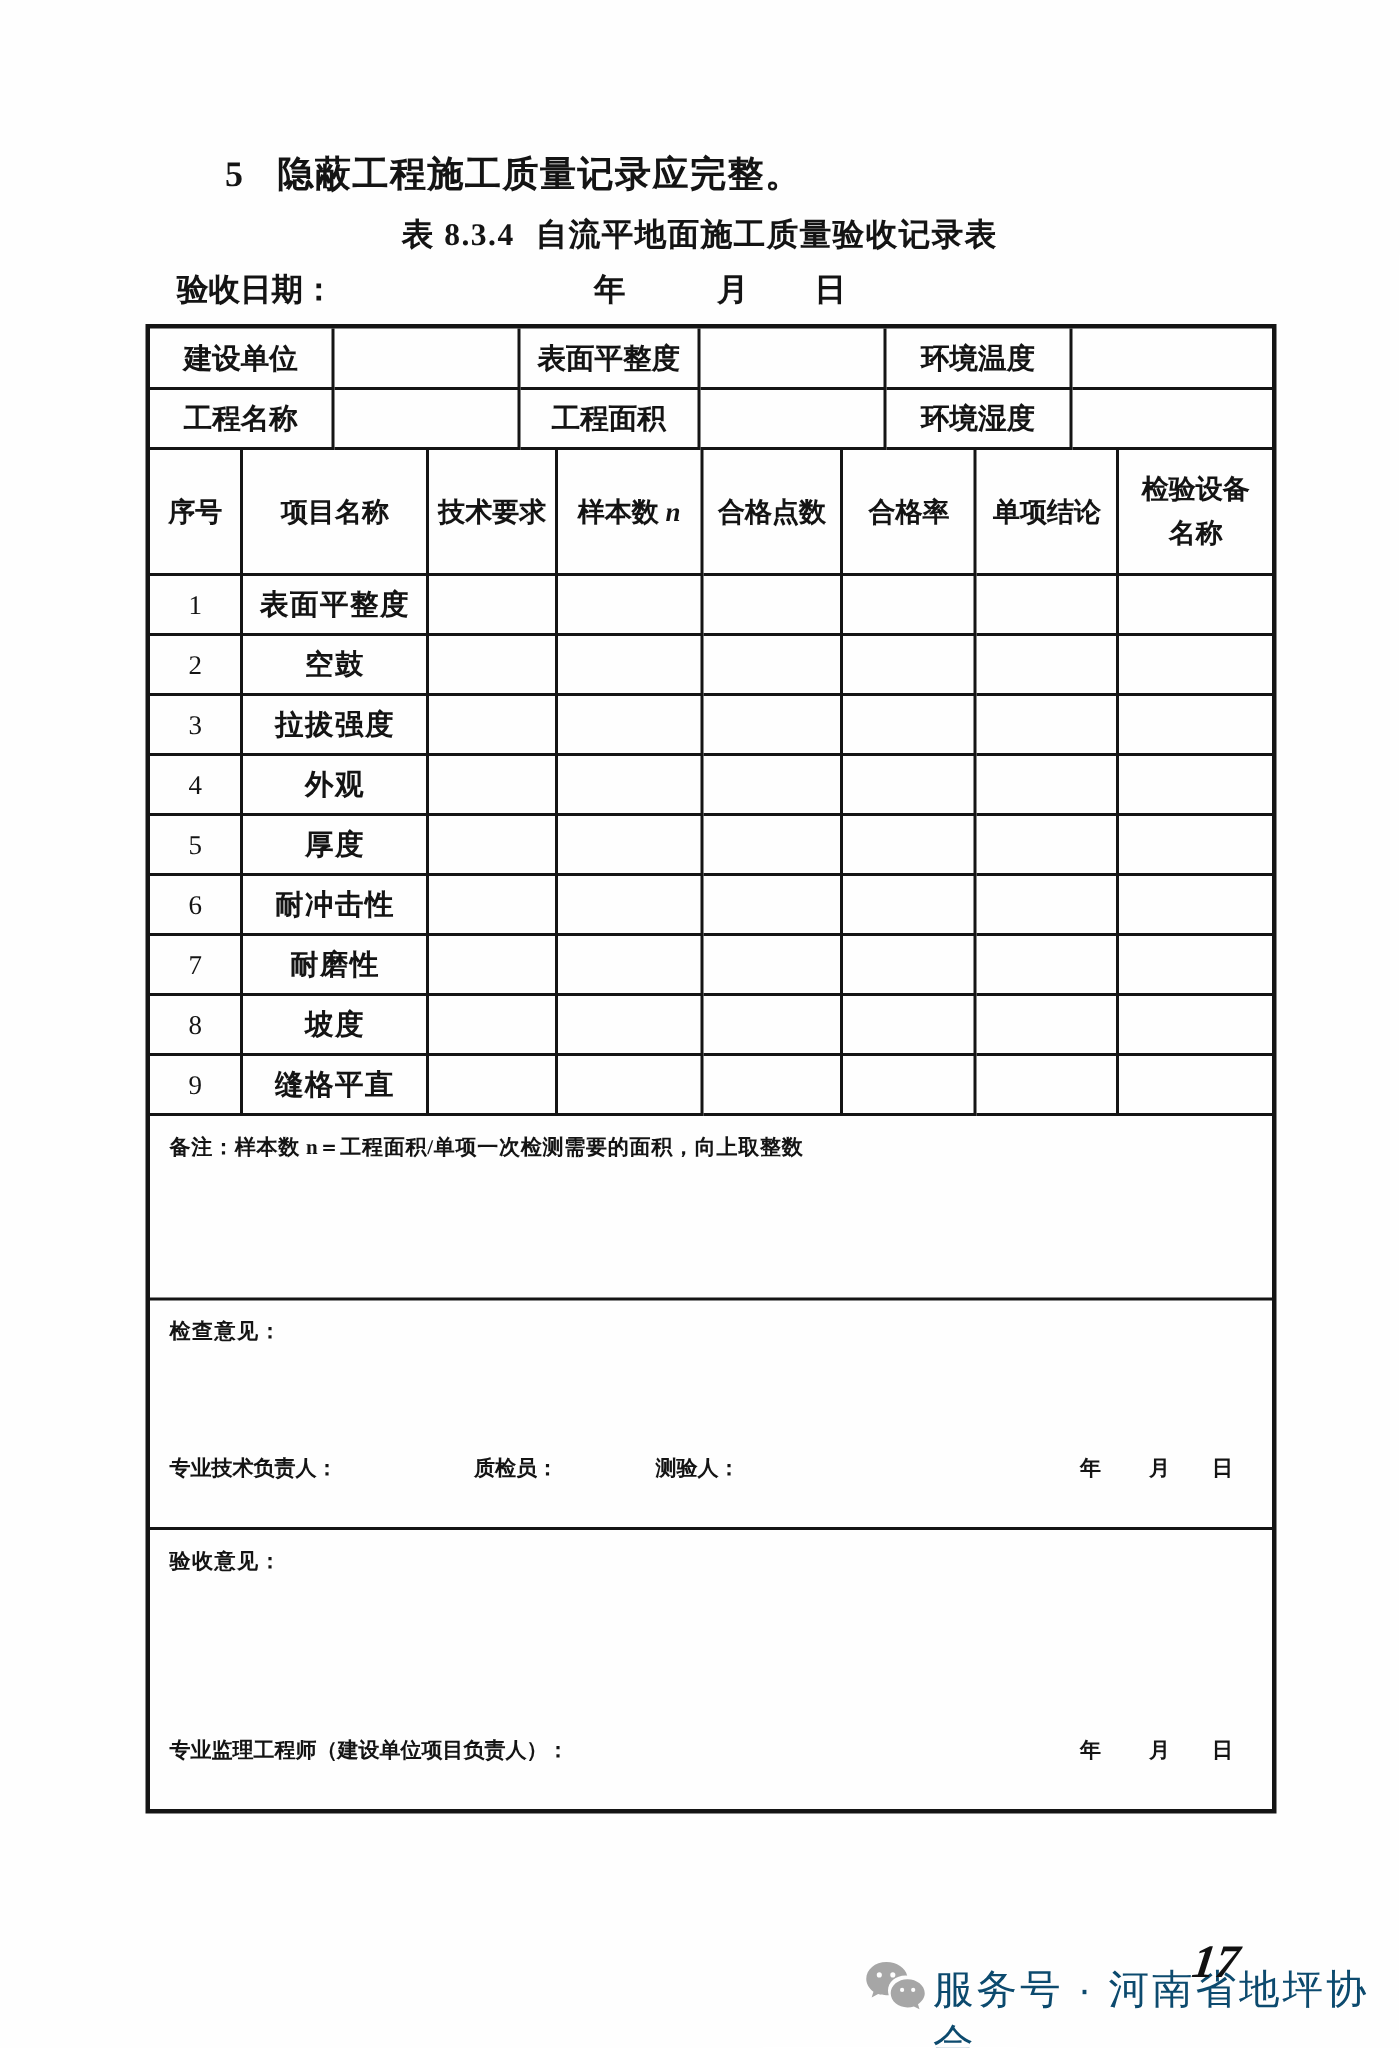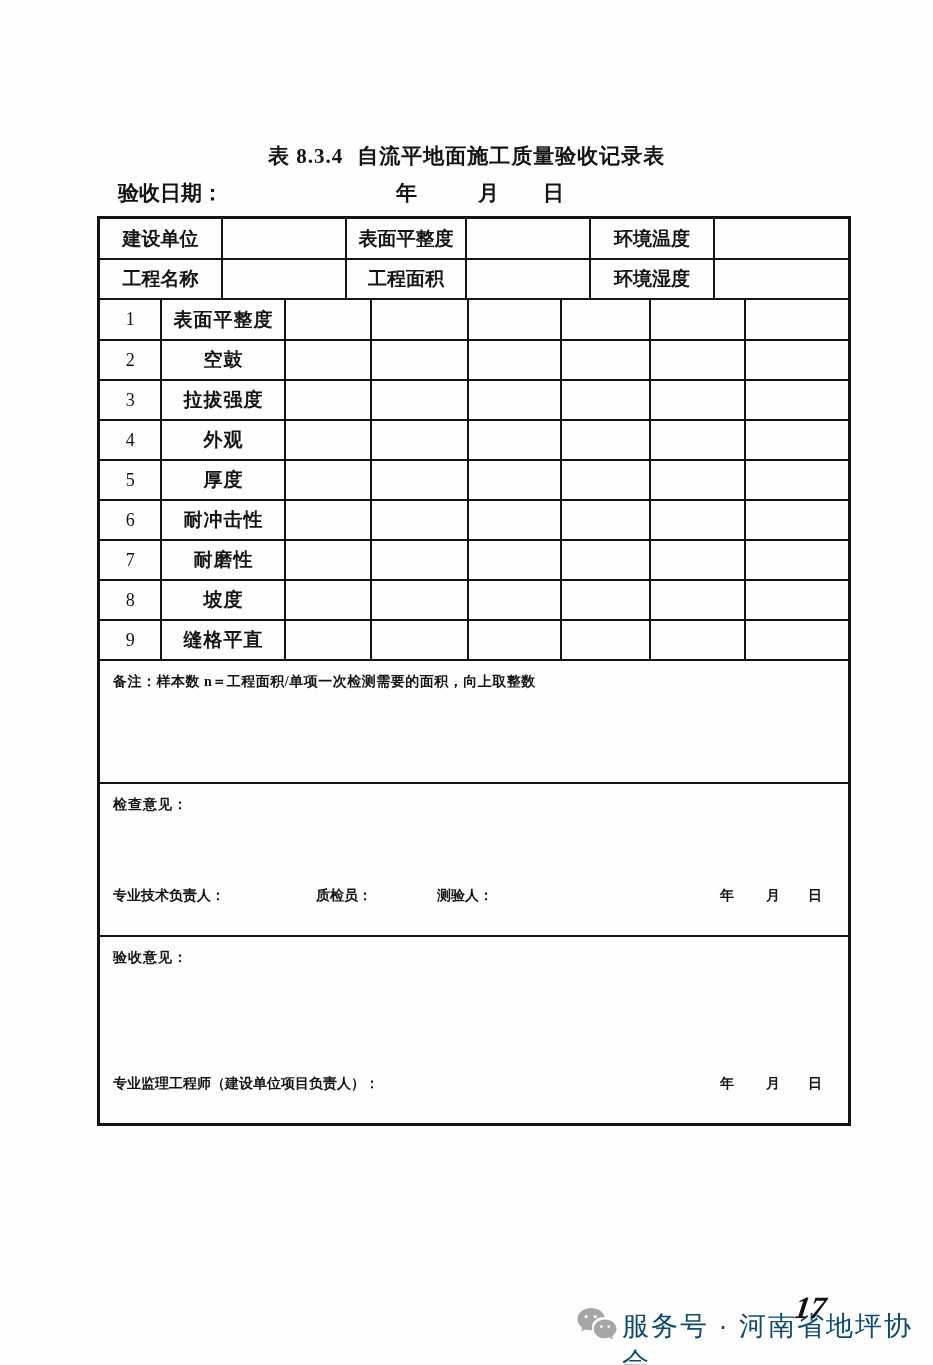--- a/index.html
+++ b/index.html
@@ -132,20 +132,23 @@
     font-weight: 700;
     color: #111;
     transform: skewX(-8deg);
   }
 </style>
 </head>
 <body>
 
 <div class="page">
 
+  <div class="heading">
+    <span class="hnum">5</span><span>隐蔽工程施工质量记录应完整。</span>
+  </div>
 
   <div class="table-title">
     <span class="tnum">表 8.3.4</span><span>自流平地面施工质量验收记录表</span>
   </div>
 
   <div class="date-line">
     <span class="dl-label">验收日期：</span>
     <span class="dl-y">年</span>
     <span class="dl-m">月</span>
     <span class="dl-d">日</span>
@@ -187,20 +190,31 @@
         <col style="width:8.2%">
           <col style="width:16.6%">
           <col style="width:11.4%">
           <col style="width:13.0%">
         <col style="width:12.5%">
           <col style="width:11.9%">
           <col style="width:12.7%">
           <col style="width:13.7%">
       </colgroup>
       <tbody>
+          <tr>
+        <th>序号</th>
+        <th>项目名称</th>
+        <th>技术要求</th>
+        <th><span>样本数 </span><i>n</i></th>
+        <th>合格点数</th>
+        <th>合格率</th>
+        <th>单项结论</th>
+        <th>检验设备
+名称</th>
+      </tr>
       <tr>
         <td class="num">1</td>
         <td class="item">表面平整度</td>
         <td></td>
             <td></td>
             <td></td>
             <td></td>
             <td></td>
             <td></td>
       </tr>

